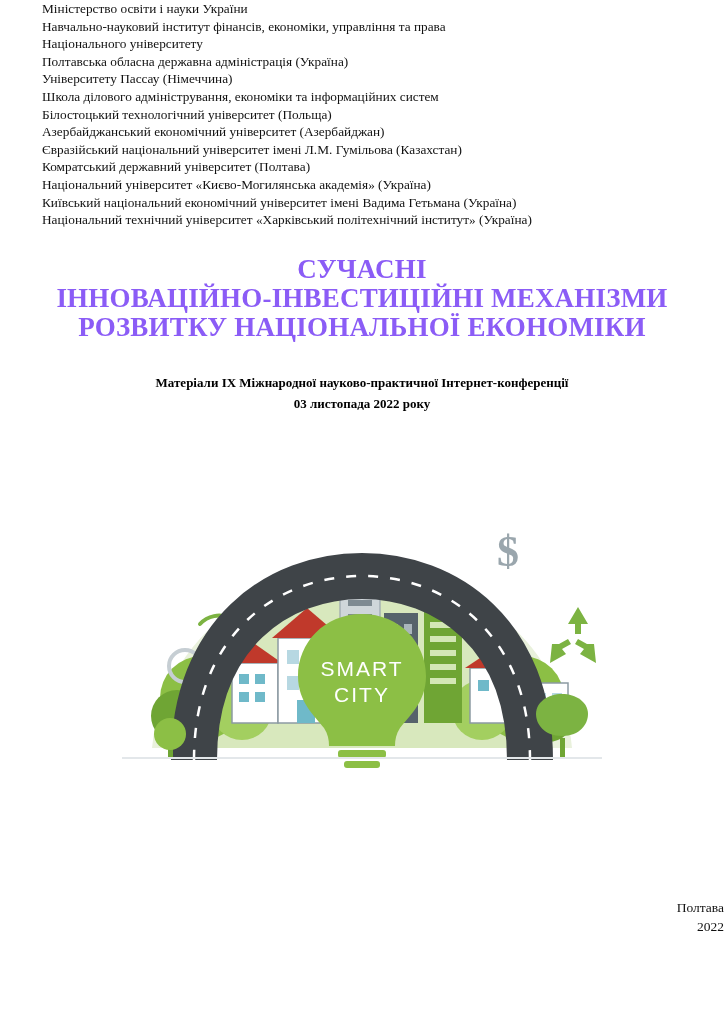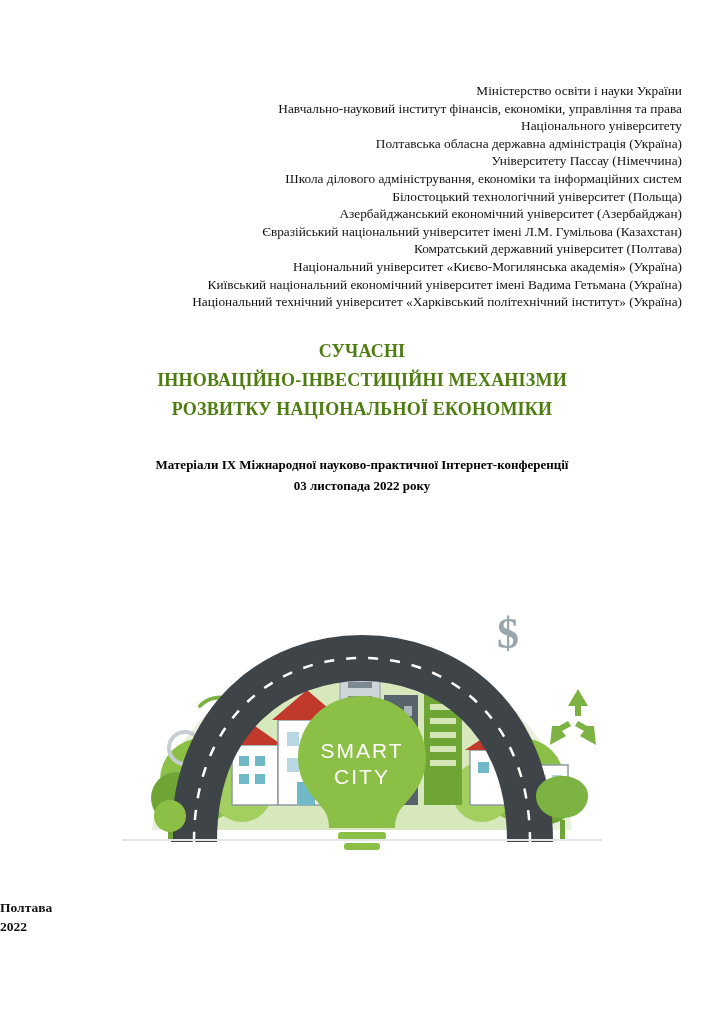--- a/index.html
+++ b/index.html
@@ -19,45 +19,44 @@
     width: 724px;
     height: 1024px;
     position: relative;
     display: flex;
     flex-direction: column;
     align-items: center;
   }
 
   
   .orgs {
-    margin-top: 82px;
     width: 640px;
-    text-align: right;
+    text-align: left;
   }
   .orgs .line {
     font-family: "Liberation Serif", serif;
     font-size: 13.3px;
     line-height: 17.6px;
     color: #111111;
     white-space: nowrap;
   }
 
   
   .main-title {
     margin-top: 26px;
     width: 660px;
     text-align: center;
   }
   .main-title .t-line {
     font-family: "Liberation Serif", serif;
     font-weight: bold;
-    font-size: 18px;
+    font-size: 27px;
     line-height: 29px;
     letter-spacing: 0.2px;
-    color: #4d7c0f;
+    color: #8b5cf6;
   }
 
   
   .subtitle {
     margin-top: 30px;
     width: 660px;
     text-align: center;
   }
   .subtitle .s-line {
     font-family: "Liberation Serif", serif;
@@ -79,22 +78,21 @@
     width: 100%;
     height: 100%;
   }
 
   
   .footer {
     position: absolute;
     bottom: 88px;
     left: 0;
     right: 0;
-    text-align: left;
-    font-weight: bold;
+    text-align: right;
   }
   .footer .f-line {
     font-family: "Liberation Serif", serif;
     font-size: 13.5px;
     line-height: 19px;
     color: #111111;
   }
 </style>
 </head>
 <body>

